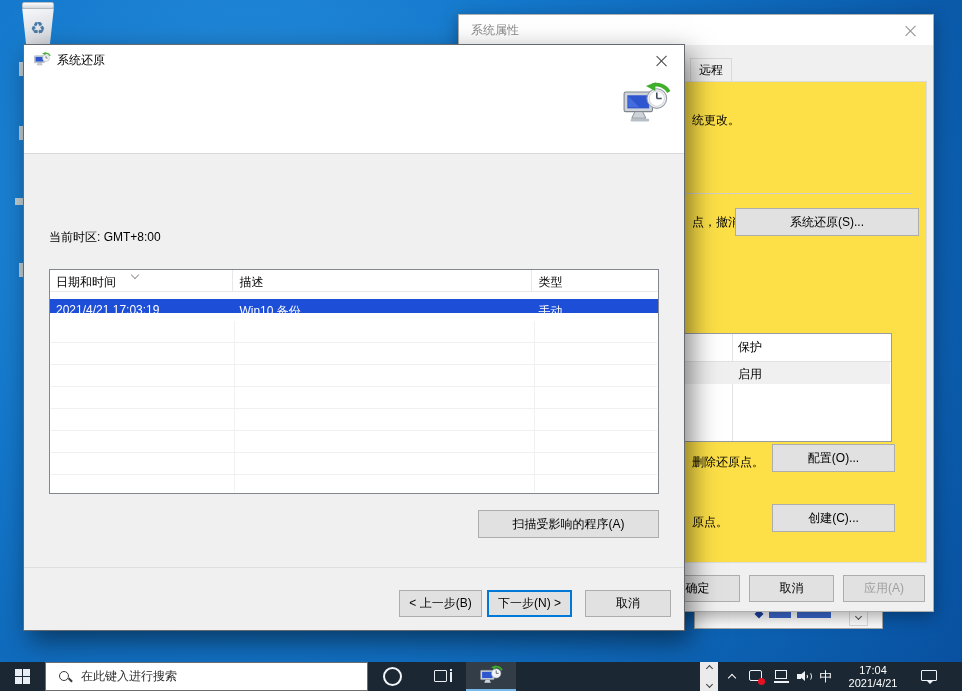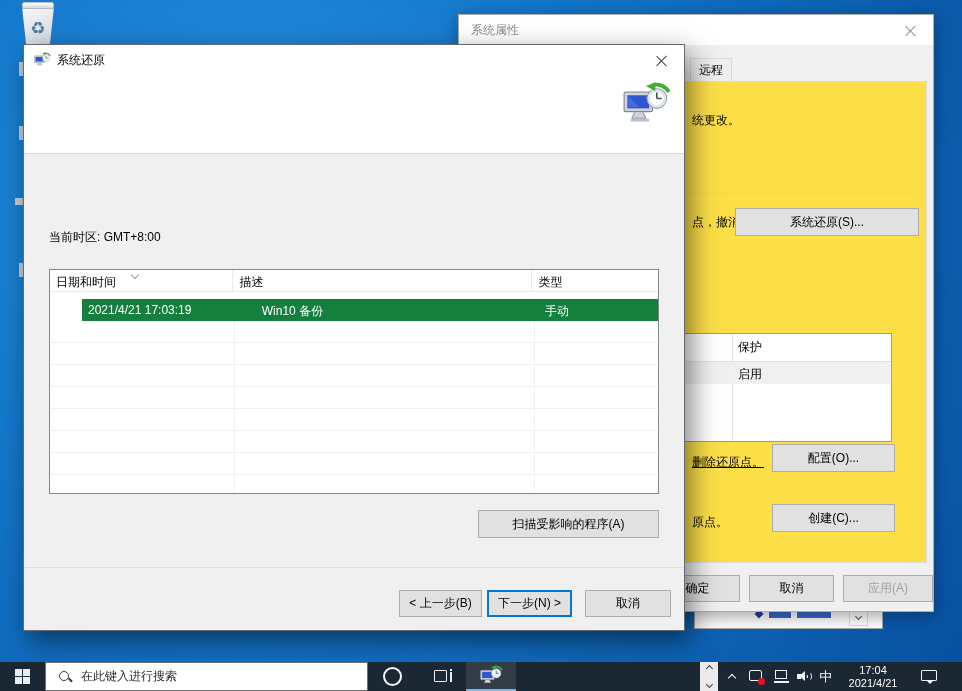--- a/index.html
+++ b/index.html
@@ -47,27 +47,27 @@
   .sp-divider { position:absolute; left:20px; right:14px; top:111px; border-top:1px solid #cfcfcf; }
   .sp-frag-undo { position:absolute; left:224px; top:132px; }
   .sp-btn-restore { position:absolute; left:267px; top:126px; width:184px; height:28px; }
   .sp-list { position:absolute; left:96px; top:251px; width:328px; height:109px; background:#fff;
     border:1px solid #989ba1; }
   .sp-list-coldiv { position:absolute; left:167px; top:0; bottom:0; border-left:1px solid #e2e2e2; }
   .sp-list-headline { position:absolute; left:0; right:0; top:27px; border-top:1px solid #e2e2e2; }
   .sp-list-header { position:absolute; left:173px; top:5px; }
   .sp-list-rowband { position:absolute; left:1px; right:1px; top:28px; height:22px; background:#f0f0f0; }
   .sp-list-rowtext { position:absolute; left:173px; top:32px; }
-  .sp-frag-delete { position:absolute; left:224px; top:372px;text-decoration:underline; }
+  .sp-frag-delete { position:absolute; left:224px; top:372px; }
   .sp-btn-configure { position:absolute; left:304px; top:362px; width:123px; height:28px; }
   .sp-frag-point { position:absolute; left:224px; top:432px; }
   .sp-btn-create { position:absolute; left:304px; top:422px; width:123px; height:28px; }
   .sp-ok { position:absolute; left:196px; top:560px; width:85px; height:27px; }
   .sp-cancel { position:absolute; left:290px; top:560px; width:85px; height:27px; }
-  .sp-apply { position:absolute; left:384px; top:560px; width:90px; height:27px; }
+  .sp-apply { position:absolute; left:384px; top:560px; width:82px; height:27px; }
 
   
   .back-strip { position:absolute; left:694px; top:598px; width:189px; height:31px; z-index:2;
     background:#fcfcfc; border:1px solid #a8a8a8; }
   .bs-frag { position:absolute; top:12px; height:7px; background:#3a66c9; }
   .bs-diamond { position:absolute; left:60px; top:11px; width:8px; height:8px; background:#1d3f9e;
     transform:rotate(45deg) scale(.8); }
   .bs-scroll { position:absolute; right:14px; top:9px; width:19px; height:18px; background:#fdfdfd;
     border:1px solid #dadada; display:flex; align-items:center; justify-content:center; }
   .bs-scroll .chev { border-color:#555; width:5px; height:5px; margin-top:-2px; }
@@ -87,22 +87,22 @@
   .sr-tz { position:absolute; left:25px; top:184px; }
   .sr-table { position:absolute; left:25px; top:224px; width:610px; height:225px; background:#fff;
     border:1px solid #828790; }
   .sr-thead { position:absolute; left:0; right:0; top:0; height:22px; display:flex;
     border-bottom:1px solid #e8e8e8; background:#fff; }
   .sr-th { padding:4px 0 0 6px; border-right:1px solid #e8e8e8; height:22px; }
   .sr-th:nth-child(1){ width:184px; } .sr-th:nth-child(2){ width:300px; }
   .sr-th:nth-child(3){ width:126px; border-right:none; }
   .sr-sort { position:absolute; left:82px; top:2px; width:6px; height:6px;
     border-right:1.4px solid #9a9a9a; border-bottom:1.4px solid #9a9a9a; transform:rotate(45deg); }
-  .sr-row { position:absolute; left:0; right:0; top:29px; height:22px; background:#15803d;
-    color:#fff; display:flex;margin-left:32px; }
+  .sr-row { position:absolute; left:0; right:0; top:29px; height:14px; background:#1d4ed8;
+    color:#fff; display:flex; }
   .sr-td { padding:4px 0 0 6px; height:22px; }
   .sr-td:nth-child(1){ width:184px; } .sr-td:nth-child(2){ width:300px; } .sr-td:nth-child(3){ width:126px; }
   .sr-grid { position:absolute; left:1px; right:1px; top:51px; bottom:1px;
     background:repeating-linear-gradient(to bottom, transparent 0, transparent 21px, #eef0f2 21px, #eef0f2 22px); }
   .sr-vline { position:absolute; top:51px; bottom:1px; border-left:1px solid #f0f1f3; }
   .sr-scan { position:absolute; left:454px; top:465px; width:181px; height:28px;text-align:center; }
   .sr-bottom { position:absolute; left:0; right:0; top:522px; bottom:0; border-top:1px solid #dedede; }
   .sr-back { position:absolute; left:375px; top:22px; width:83px; height:27px; }
   .sr-next { position:absolute; left:463px; top:22px; width:85px; height:27px; }
   .sr-cancel { position:absolute; left:561px; top:22px; width:86px; height:27px; }

